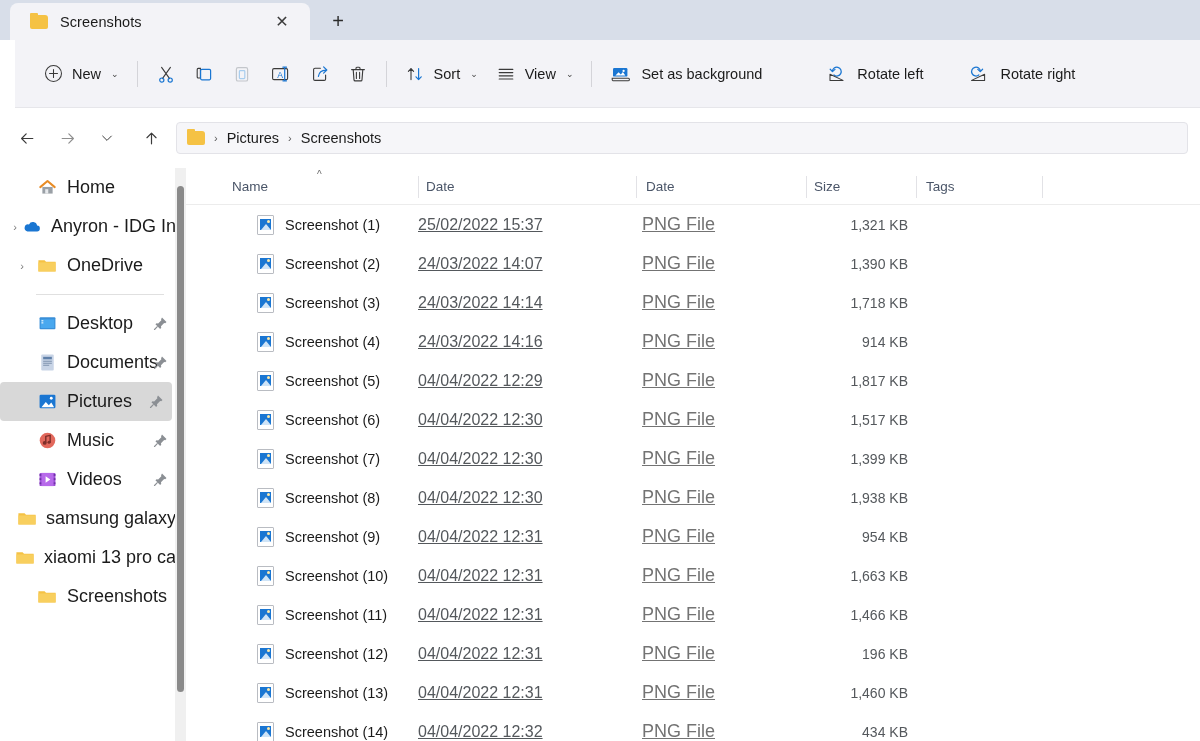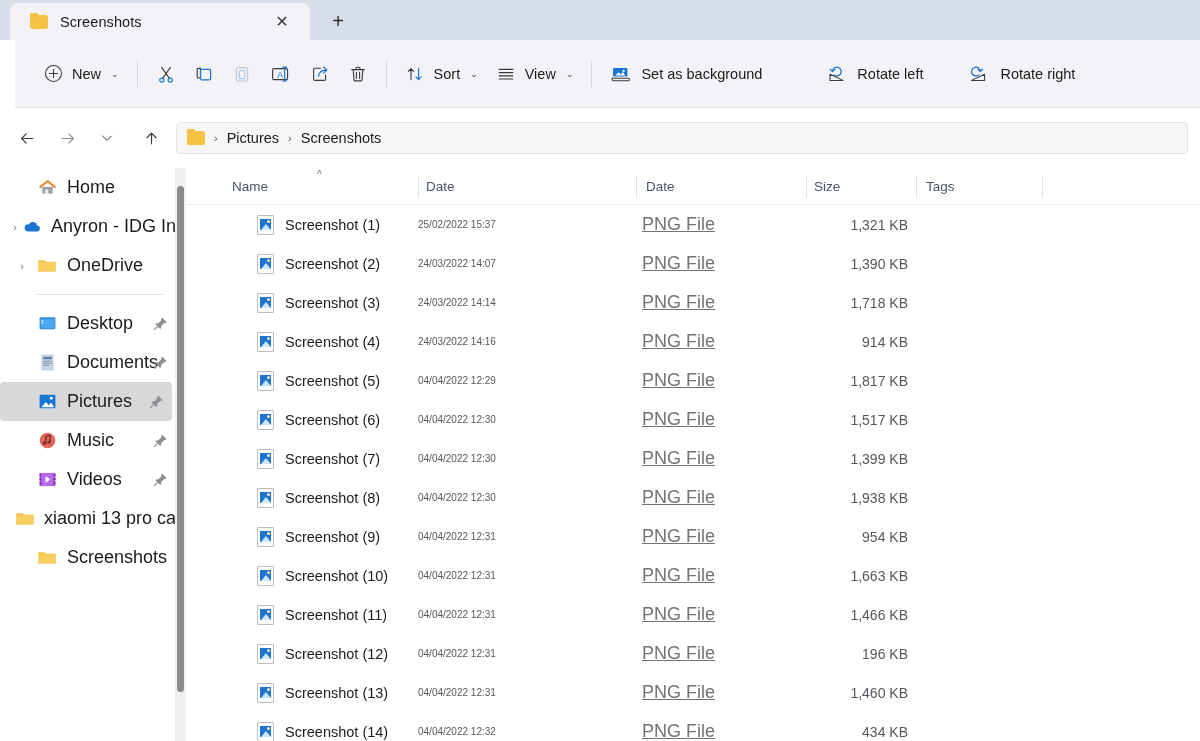--- a/index.html
+++ b/index.html
@@ -147,21 +147,21 @@
   }
   .rows { position: absolute; left: 0; top: 37px; width: 1014px; }
   .row {
     position: relative; height: 39px; width: 1006px;
     display: flex; align-items: center; border-radius: 4px;
   }
   .cell-name {
     position: absolute; left: 28px; display: flex; align-items: center; gap: 11px;
     font-size: 14.5px; color: #1b1b1b; padding-left: 43px;
   }
-  .cell-date { position: absolute; left: 232px; font-size: 10px; color: #54585c; }
+  .cell-date { position: absolute; left: 232px; font-size: 16px; color: #54585c; text-decoration: underline; }
   .cell-type { position: absolute; left: 456px; font-size: 18px; color: #737373; text-decoration: underline; }
   .cell-size {
     position: absolute; left: 616px; width: 106px; text-align: right;
     font-size: 14px; color: #54585c;
   }
 
   
   .fileicon { width: 17px; height: 20px; position: relative; flex: 0 0 auto; }
   .fileicon .page {
     position: absolute; inset: 0; background: #ffffff;
@@ -500,20 +500,30 @@
     </span>
     <span class="nav-label">Videos</span>
     <span class="pin">
       <svg width="15" height="15" viewBox="0 0 16 16">
           <path d="M9.6 1.6l4.8 4.8-1.4 1.4-1.1-.3-3.4 3.4.3 1.7-1.2 1.2-5-5 1.2-1.2 1.7.3 3.4-3.4-.3-1.1z" fill="#8b8f94"></path>
           <path d="M4.6 11.4L1.6 14.4" stroke="#8b8f94" stroke-width="1.2" stroke-linecap="round"></path>
         </svg>
     </span>
   </div>
 
+  <div class="nav-row">
+    <span class="chev-slot"></span>
+    <span class="nav-ico">
+      <svg width="20" height="17" viewBox="0 0 20 17">
+          <path d="M1.4 3.2h6.2l1.4 1.6h9.6v9.8H1.4z" fill="#f5c244"></path>
+          <path d="M1.4 5.4h17.2v9H1.4z" fill="#f8cf5e"></path>
+        </svg>
+    </span>
+    <span class="nav-label">samsung galaxy</span>
+  </div>
 
   <div class="nav-row">
     <span class="chev-slot"></span>
     <span class="nav-ico">
       <svg width="20" height="17" viewBox="0 0 20 17">
           <path d="M1.4 3.2h6.2l1.4 1.6h9.6v9.8H1.4z" fill="#f5c244"></path>
           <path d="M1.4 5.4h17.2v9H1.4z" fill="#f8cf5e"></path>
         </svg>
     </span>
     <span class="nav-label">xiaomi 13 pro ca</span>

